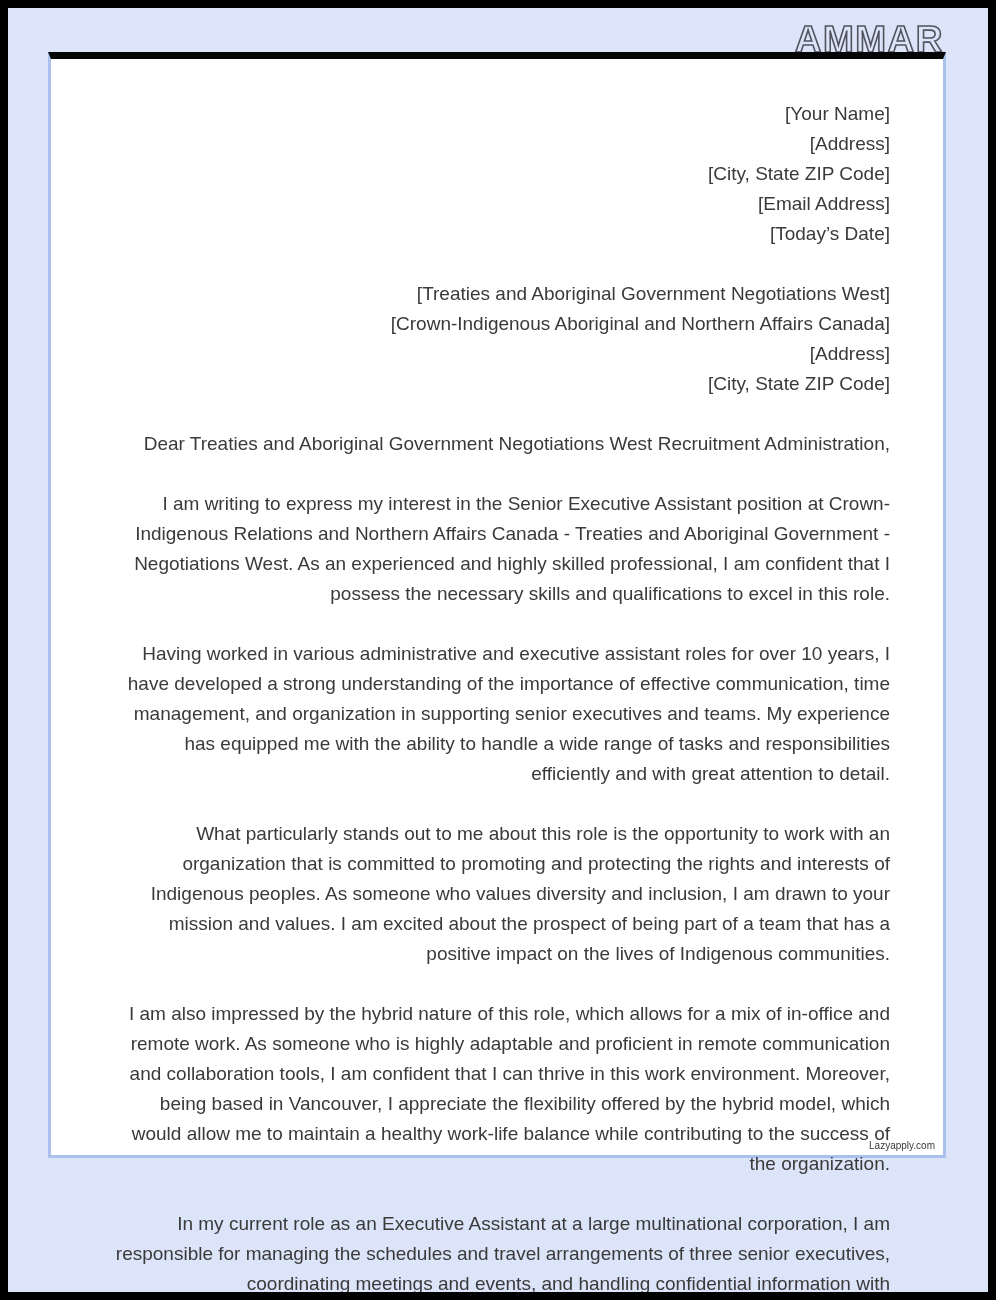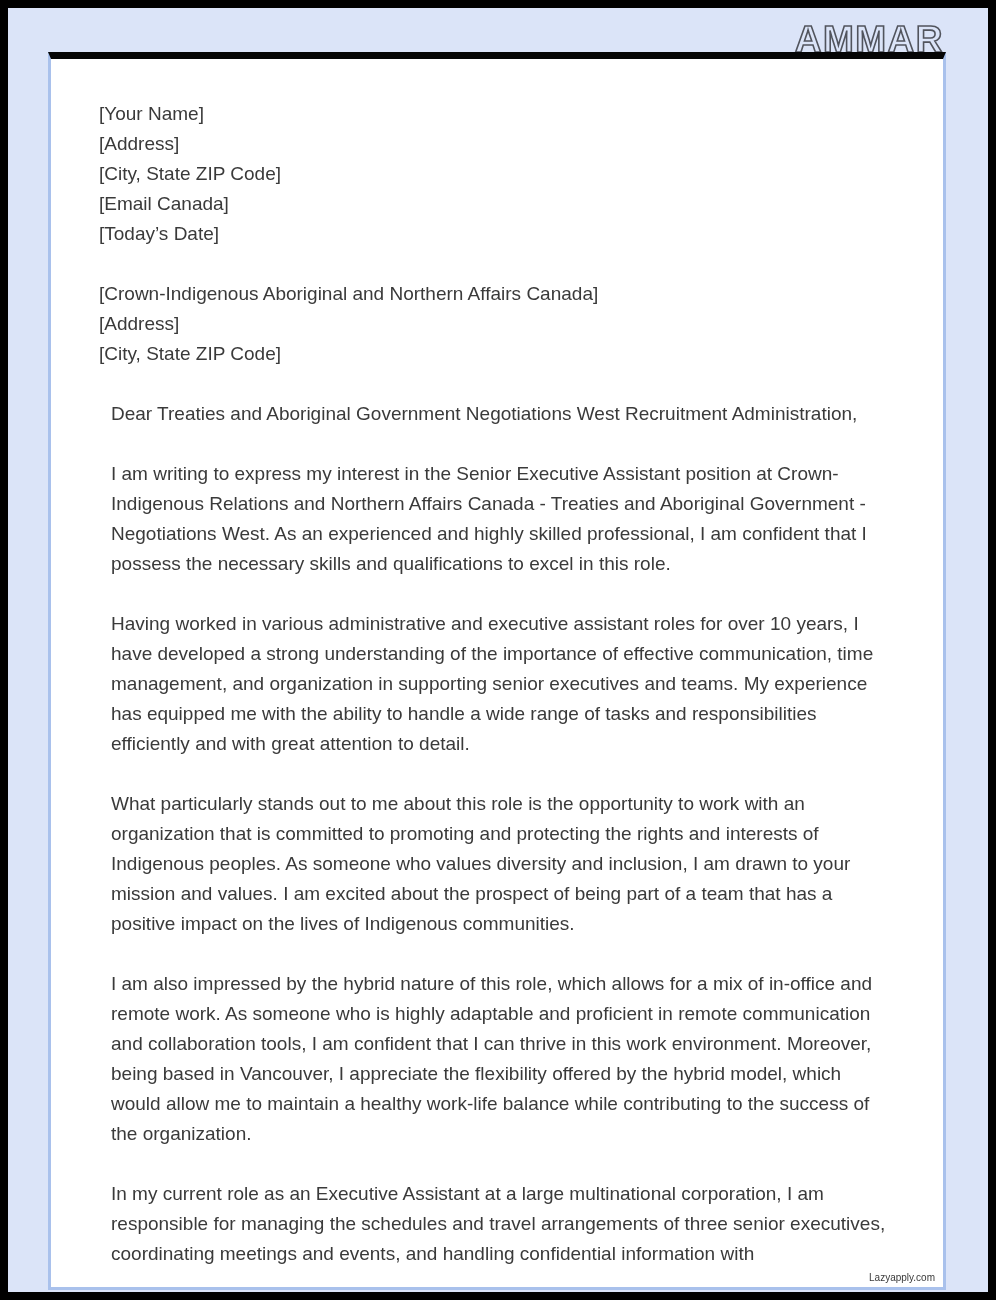--- a/index.html
+++ b/index.html
@@ -15,35 +15,36 @@
     font-family: "Liberation Sans", "DejaVu Sans", sans-serif;
     background: #ffffff;
   }
   .frame {
     position: relative;
     width: 996px;
     height: 1300px;
     background: var(--background);
     border: 8px solid var(--frame-border);
     overflow: hidden;
+    text-align: right;
   }
   .logo {
     position: absolute;
     top: 6px;
     right: 42px; 
     width: 160px;
     height: 48px;
     color: var(--logo-outline);
   }
   .doc {
     position: absolute;
     left: 40px;   
     top: 44px;    
     width: 898px;
-    height: 1238px;
+    height: 1106px;
     background: #ffffff;
     border: 3px solid var(--document-border);
     border-top: 7px solid #050505;
     overflow: visible; 
   }
   .doc-inner {
     padding: 40px 53px 0 48px;
     color: var(--text);
     font-size: 19px;
     line-height: 30px;
@@ -72,25 +73,26 @@
     <text x="158" y="38" text-anchor="end" font-family="Liberation Sans, DejaVu Sans, sans-serif" font-size="37" font-weight="600" letter-spacing="1.5" fill="none" stroke="currentColor" stroke-width="1.6">AMMAR</text>
   </svg>
 
   <div class="doc">
     <div class="doc-inner">
 
       <div class="block">
         <div class="line">[Your Name]</div>
         <div class="line">[Address]</div>
         <div class="line">[City, State ZIP Code]</div>
-        <div class="line">[Email Canada]</div>
+        <div class="line">[Email Address]</div>
         <div class="line">[Today’s Date]</div>
       </div>
 
       <div class="block">
+        <div class="line">[Treaties and Aboriginal Government Negotiations West]</div>
         <div class="line">[Crown-Indigenous Aboriginal and Northern Affairs Canada]</div>
         <div class="line">[Address]</div>
         <div class="line">[City, State ZIP Code]</div>
       </div>
 
       <p>Dear Treaties and Aboriginal Government Negotiations West Recruitment Administration,</p>
 
       <p>I am writing to express my interest in the Senior Executive Assistant position at Crown-Indigenous Relations and Northern Affairs Canada - Treaties and Aboriginal Government - Negotiations West. As an experienced and highly skilled professional, I am confident that I possess the necessary skills and qualifications to excel in this role.</p>
       <p>Having worked in various administrative and executive assistant roles for over 10 years, I have developed a strong understanding of the importance of effective communication, time management, and organization in supporting senior executives and teams. My experience has equipped me with the ability to handle a wide range of tasks and responsibilities efficiently and with great attention to detail.</p>
       <p>What particularly stands out to me about this role is the opportunity to work with an organization that is committed to promoting and protecting the rights and interests of Indigenous peoples. As someone who values diversity and inclusion, I am drawn to your mission and values. I am excited about the prospect of being part of a team that has a positive impact on the lives of Indigenous communities.</p>

